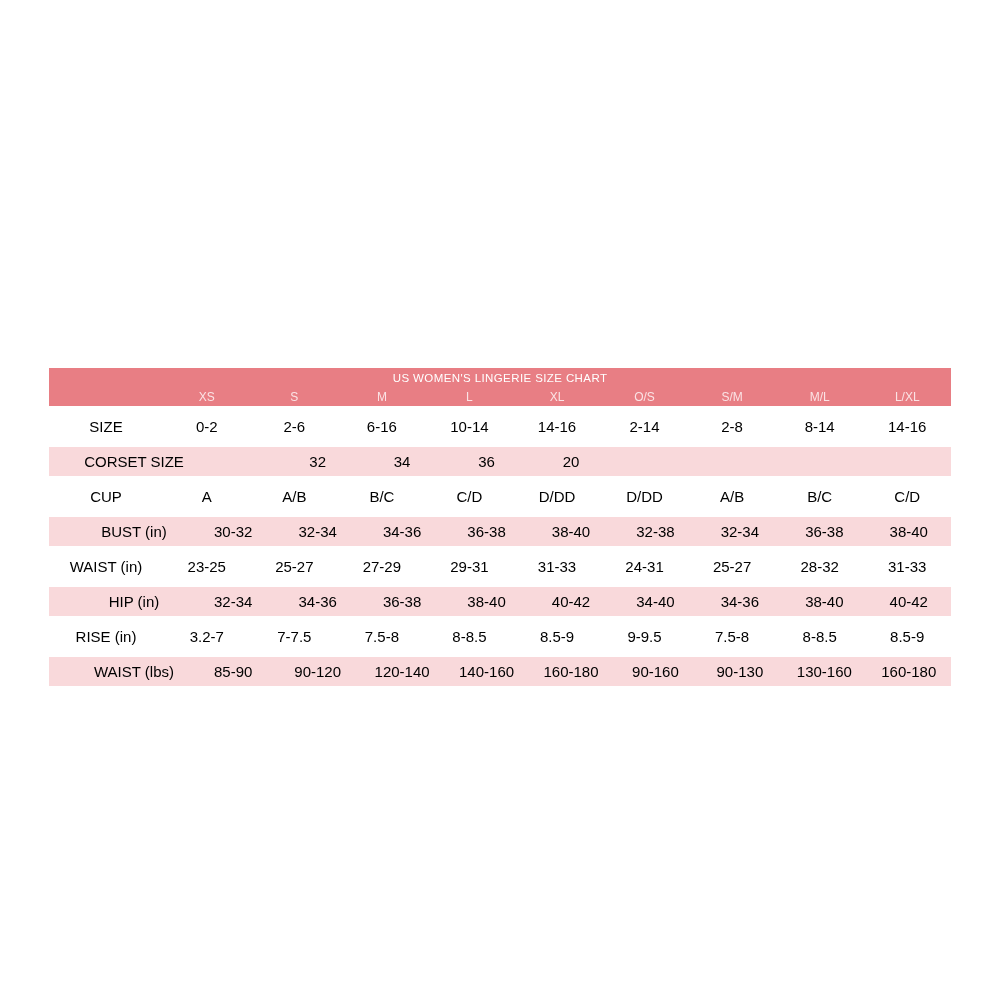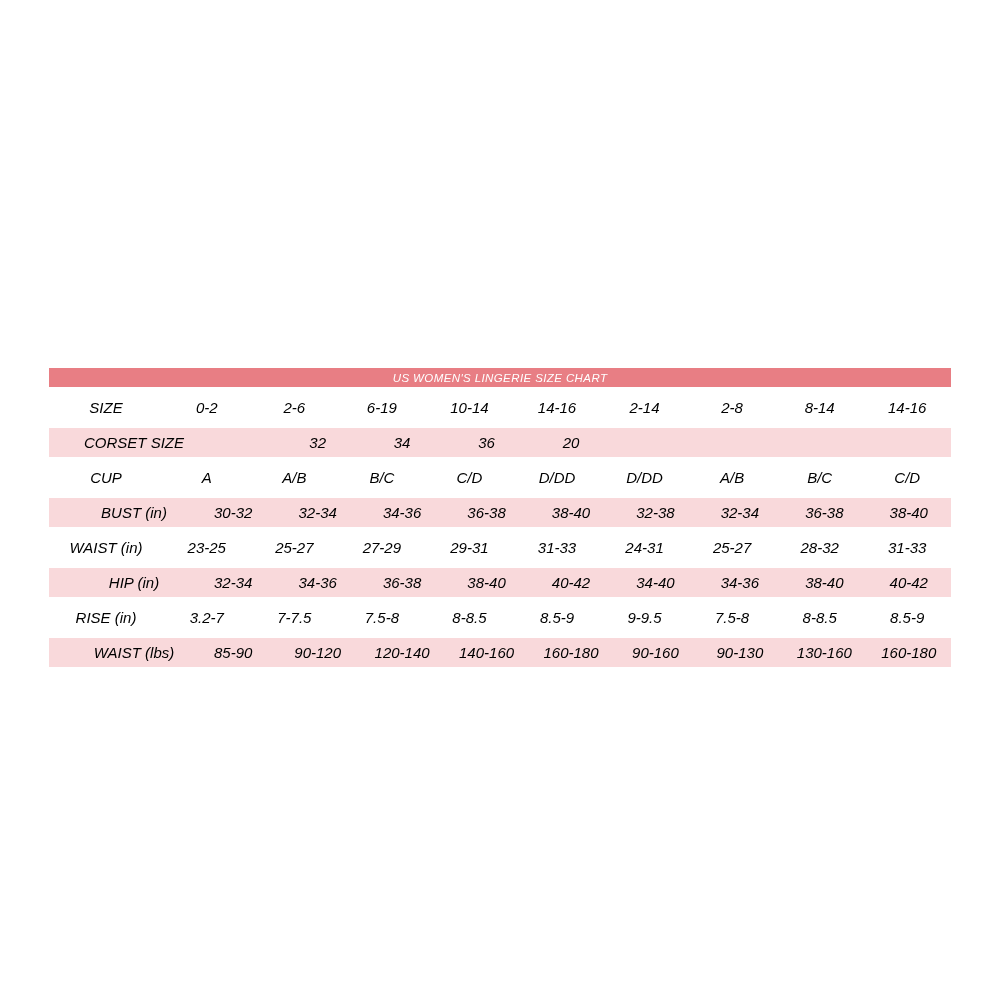--- a/index.html
+++ b/index.html
@@ -9,21 +9,20 @@
     height: 1000px;
     background: #ffffff;
     font-family: "Liberation Sans", sans-serif;
   }
   .page {
     position: relative;
     width: 1000px;
     height: 884px;
     background: #ffffff;
     overflow: hidden;
-    font-style: italic;
   }
   .size-chart {
     position: absolute;
     left: 49px;
     top: 368px;
     width: 902px;
   }
   .title-row {
     height: 19px;
     background: #e87e84;
@@ -62,26 +61,38 @@
     overflow: hidden;
     white-space: nowrap;
   }
 </style>
 </head>
 <body>
 
 <div class="page">
   <div class="size-chart">
     <div class="title-row">US WOMEN'S LINGERIE SIZE CHART</div>
+    <div class="grid-row header-row" id="header-row">
+      <div class="cell"></div>
+    <div class="cell">XS</div>
+        <div class="cell">S</div>
+        <div class="cell">M</div>
+        <div class="cell">L</div>
+        <div class="cell">XL</div>
+        <div class="cell">O/S</div>
+        <div class="cell">S/M</div>
+        <div class="cell">M/L</div>
+        <div class="cell">L/XL</div>
+      </div>
     <div id="table-body">
         <div class="grid-row data-row">
           <div class="cell">SIZE</div>
           <div class="cell">0-2</div>
           <div class="cell">2-6</div>
-          <div class="cell">6-19</div>
+          <div class="cell">6-16</div>
           <div class="cell">10-14</div>
           <div class="cell">14-16</div>
           <div class="cell">2-14</div>
           <div class="cell">2-8</div>
           <div class="cell">8-14</div>
           <div class="cell">14-16</div>
         </div>
         <div class="grid-row data-row shaded">
           <div class="cell">CORSET SIZE</div>
           <div class="cell"></div>

